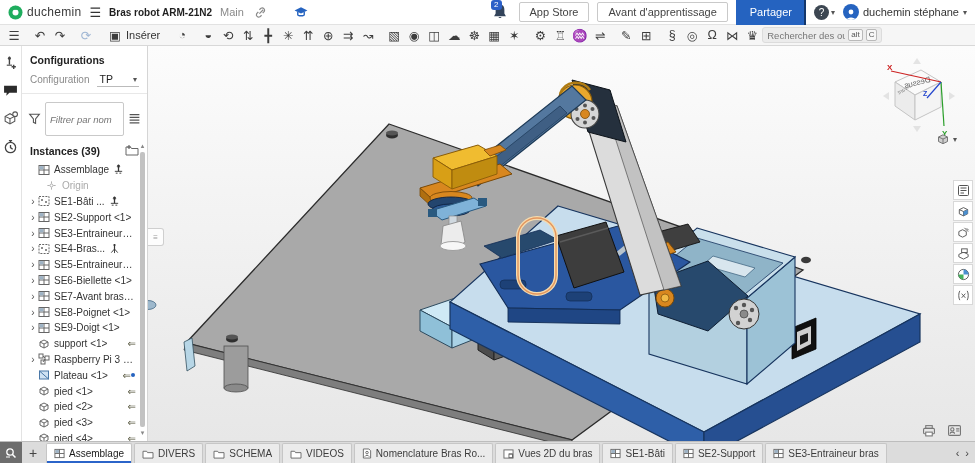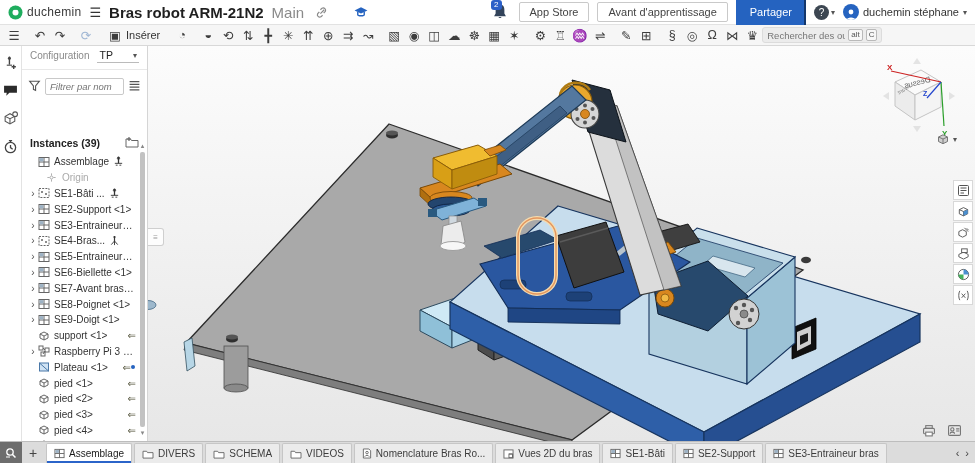--- a/index.html
+++ b/index.html
@@ -4,22 +4,22 @@
 <style>
   * { margin:0; padding:0; box-sizing:border-box; }
   html,body { width:975px; height:463px; overflow:hidden; font-family:"Liberation Sans", sans-serif; background:#fff; }
   .app { position:relative; width:975px; height:463px; }
 
   
   .topbar { position:absolute; top:0; left:0; right:0; height:25px; background:#fff; border-bottom:1px solid #e2e2e2; display:flex; align-items:center; padding:0 8px; gap:8px; }
   .logo-wrap { display:flex; align-items:center; gap:4px; }
   .logo-text { font-size:12px; color:#3a3a3a; letter-spacing:.3px; }
   .menu-glyph { font-size:13px; color:#333; cursor:pointer; }
-  .doc-title { font-size:15px; font-weight:bold; color:#1f1f1f; }
-  .ws-label { font-size:15px; color:#8a8a8a; }
+  .doc-title { font-size:10px; font-weight:bold; color:#1f1f1f; }
+  .ws-label { font-size:11px; color:#8a8a8a; }
   .hdr-icon { width:18px; height:18px; display:flex; align-items:center; justify-content:center; }
   .hdr-right { margin-left:auto; display:flex; align-items:center; gap:8px; }
   .bell-wrap { position:relative; width:20px; height:20px; }
   .bell-badge { position:absolute; top:-2px; right:9px; background:#2b5fc7; color:#fff; font-size:8px; border-radius:3px; padding:0 3px; line-height:10px; }
   .hdr-btn { border:1px solid #c9c9c9; background:#fff; color:#444; font-size:11px; height:20px; padding:0 10px; border-radius:2px; cursor:pointer; font-family:inherit; }
   .btn-primary { background:#2563c0; border-color:#2563c0; color:#fff; font-size:11px; height:36px; padding:0 12px; border-radius:2px; cursor:pointer; font-family:inherit; }
   .help-circle { width:15px; height:15px; border-radius:50%; background:#3d4752; color:#fff; font-size:10px; display:flex; align-items:center; justify-content:center; }
   .caret { font-size:8px; color:#555; }
   .avatar { width:16px; height:16px; border-radius:50%; background:#2563c0; display:flex; align-items:flex-end; justify-content:center; overflow:hidden; }
   .user-name { font-size:11px; color:#333; }
@@ -39,22 +39,22 @@
   .left-strip { position:absolute; top:46px; left:0; width:22px; bottom:22px; background:#fff; border-right:1px solid #e3e3e3; display:flex; flex-direction:column; align-items:center; padding-top:8px; gap:12px; }
   .ls-icon { width:16px; height:16px; display:flex; align-items:center; justify-content:center; cursor:pointer; }
 
   
   .config-panel { position:absolute; top:46px; left:22px; width:126px; bottom:22px; background:#fff; border-right:1px solid #d5d5d5; font-size:10.5px; color:#333; }
   .cp-title { font-weight:bold; font-size:10.5px; padding:8px 8px 4px 8px; color:#222; }
   .cp-config-row { display:flex; align-items:center; padding:2px 8px 6px 8px; gap:8px; border-bottom:1px solid #e8e8e8; }
   .cp-config-label { color:#8a8a8a; font-size:10px; }
   .cp-config-value { font-size:10.5px; color:#222; flex:1; border-bottom:1px solid #bbb; padding:1px 2px; display:flex; justify-content:space-between; align-items:center; cursor:pointer; }
   .cp-filter-row { display:flex; align-items:center; gap:4px; padding:8px 6px 4px 6px; }
-  .cp-filter-input { flex:1; border:1px solid #c9c9c9; border-radius:2px; height:17px; font-size:9.5px; font-style:italic; color:#888; padding:0 4px; outline:none; font-family:inherit; width:60px; }
-  .cp-instances { display:flex; align-items:center; justify-content:space-between; padding:4px 8px; font-weight:bold; color:#222;margin-top:33px; }
+  .cp-filter-input { flex:1; border:1px solid #c9c9c9; border-radius:2px; height:34px; font-size:9.5px; font-style:italic; color:#888; padding:0 4px; outline:none; font-family:inherit; width:60px; }
+  .cp-instances { display:flex; align-items:center; justify-content:space-between; padding:4px 8px; font-weight:bold; color:#222; }
   .tree { position:relative; }
   .trow { display:flex; align-items:center; height:15.8px; padding-left:6px; padding-right:12px; cursor:pointer; white-space:nowrap; overflow:hidden; }
   .chev { width:10px; font-size:10px; color:#555; flex:none; text-align:center; }
   .chev.empty { visibility:hidden; }
   .ticon { width:13px; height:12px; flex:none; margin-right:3px; display:flex; align-items:center; }
   .tlabel { overflow:hidden; text-overflow:ellipsis; font-size:10px; color:#333; }
   .tlabel.dim { color:#aaa; }
   .tbadge { margin-left:4px; flex:none; display:flex; align-items:center; }
   .tbadge.right { margin-left:auto; }
   .fast-glyph { font-size:10px; color:#4d4d33; letter-spacing:-1px; }
@@ -331,20 +331,21 @@
         </svg>
       </span>
     <span class="ls-icon">
         <svg width="15" height="15">
           <use href="#i-clockh"></use>
         </svg>
       </span>
   </div>
 
   <aside class="config-panel">
+    <div class="cp-title">Configurations</div>
     <div class="cp-config-row">
       <span class="cp-config-label">Configuration</span>
       <span class="cp-config-value">
         <span>TP</span>
         <span class="caret">▾</span>
       </span>
     </div>
     <div class="cp-filter-row">
       <span><svg width="13" height="13">
             <use href="#i-funnel"></use>

